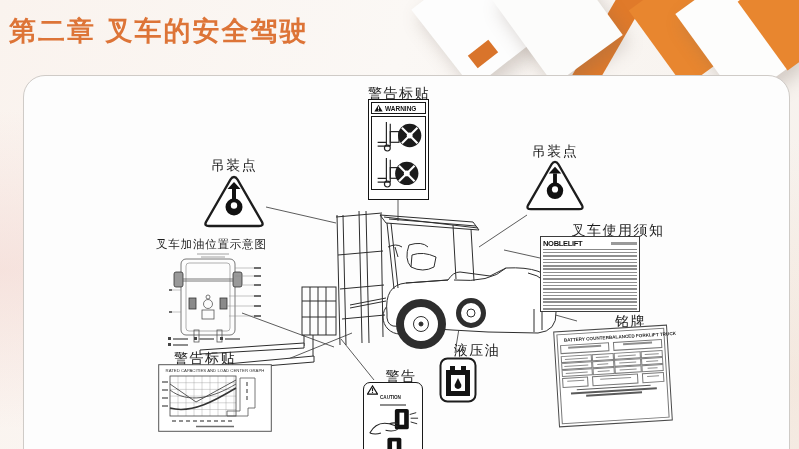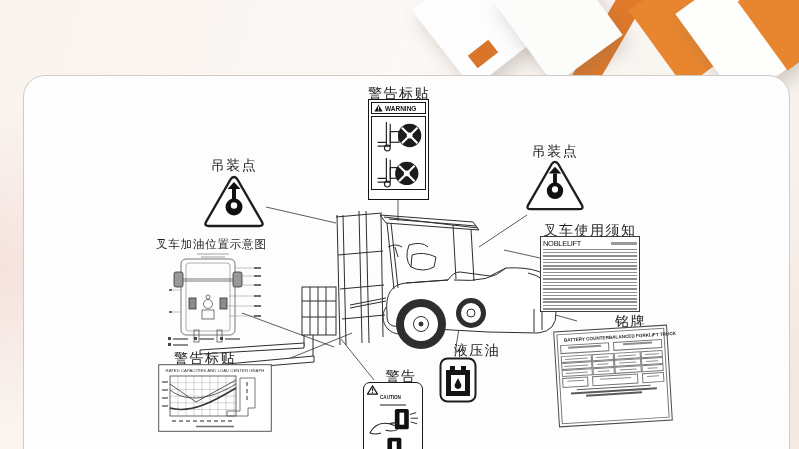--- a/index.html
+++ b/index.html
@@ -39,21 +39,21 @@
   .cs-head{display:flex;align-items:flex-start;gap:2px;}
   .cs-head-txt{font-size:4.6px;font-weight:bold;color:#222;line-height:5px;}
   .cs-bar{width:26px;height:2px;background:#8d8d8d;margin-top:1px;}
   
   .oilbox{position:absolute;left:438px;top:356px;}
   
   .notice{position:absolute;left:540px;top:236px;width:100px;height:76px;
     border:1px solid #3c3c3c;background:#fff;box-sizing:border-box;padding:2px;}
   .notice-head{display:flex;align-items:center;justify-content:space-between;
     border-bottom:.5px solid #888;padding-bottom:1px;}
-  .notice-brand{font-size:7.5px;font-weight:normal;color:#111;letter-spacing:-.3px;text-align:right;}
+  .notice-brand{font-size:7.5px;font-weight:bold;color:#111;letter-spacing:-.3px;text-align:right;}
   .notice-headbar{width:26px;height:3px;background:#9a9a9a;}
   .notice-body{height:58px;margin-top:2px;
     background:repeating-linear-gradient(180deg,#8f8f8f 0 1.4px,transparent 1.4px 3.3px);}
   
   .np{position:absolute;left:556px;top:328px;width:114px;height:96px;
     border:1.2px solid #4a4a4a;background:#fff;transform:rotate(-3.5deg);
     box-sizing:border-box;padding:2px;}
   .np-inner{border:.6px solid #777;height:100%;box-sizing:border-box;padding:2px;}
   .np-title{font-size:5px;font-weight:bold;color:#222;text-align:center;
     white-space:nowrap;transform:scale(.92);}
@@ -73,20 +73,21 @@
 
   <div class="decor" style="left:452px;top:20px;width:60px;height:45px;transform:rotate(-38deg);background:#E8852F;"></div>
   <div class="decor shadowed" style="left:432px;top:-30px;width:95px;height:100px;transform:rotate(-38deg);background:#FDFDFD;"></div>
   <div class="decor" style="left:470px;top:46px;width:26px;height:16px;transform:rotate(-38deg);background:#D9742B;"></div>
   <div class="decor" style="left:596px;top:-20px;width:26px;height:115px;transform:rotate(30deg);background:#E07A2A;"></div>
   <div class="decor shadowed" style="left:515px;top:-35px;width:85px;height:105px;transform:rotate(-36deg);background:#FCFCFB;"></div>
   <div class="decor" style="left:648px;top:-25px;width:90px;height:95px;transform:rotate(-36deg);background:#E8862F;"></div>
   <div class="decor shadowed" style="left:700px;top:-20px;width:80px;height:110px;transform:rotate(-36deg);background:#FDFDFC;"></div>
   <div class="decor" style="left:755px;top:-30px;width:80px;height:85px;transform:rotate(-36deg);background:#E8862F;"></div>
 
+  <div class="slide-title">第二章 叉车的安全驾驶</div>
 
   <div class="card"></div>
 
   <svg style="position:absolute;left:0;top:0;" width="799" height="449" viewBox="0 0 799 449">
     <g stroke="#4a4a4a" stroke-width="0.9" fill="none">
       <line x1="398" y1="200" x2="398" y2="221"></line>
       <line x1="266" y1="207" x2="336" y2="223"></line>
       <line x1="527" y1="215" x2="479" y2="247"></line>
       <line x1="540" y1="258" x2="504" y2="250"></line>
       <line x1="540" y1="284" x2="508" y2="277"></line>
@@ -270,21 +271,21 @@
   <div class="lbl" style="left:448px;top:342px;width:58px;">液压油</div>
   <div class="oilbox">
     <svg width="40" height="48" viewBox="0 0 40 48">
       <rect x="2.5" y="2.5" width="35" height="43" rx="7" fill="#fff" stroke="#1d1d1d" stroke-width="2"></rect>
       <path d="M8,40 V14 H12 V10 H17 V14 H23 V10 H28 V14 H32 V40 Z" fill="#141414"></path>
       <rect x="13" y="19" width="14" height="16" fill="#fff"></rect>
       <path d="M20,22 l3.2,6.5 a3.4,3.4 0 1 1 -6.4,0 Z" fill="#141414"></path>
     </svg>
   </div>
 
-  <div class="lbl" style="left:540px;top:222px;width:100px;">叉车使用须知</div>
+  <div class="lbl" style="left:568px;top:222px;width:100px;">叉车使用须知</div>
   <div class="notice">
     <div class="notice-head">
       <span class="notice-brand">NOBLELIFT</span>
       <span class="notice-headbar"></span>
     </div>
     <div class="notice-body"></div>
   </div>
 
   <div class="lbl" style="left:566px;top:313px;width:80px;text-align:right;">铭牌</div>
   <div class="np">

